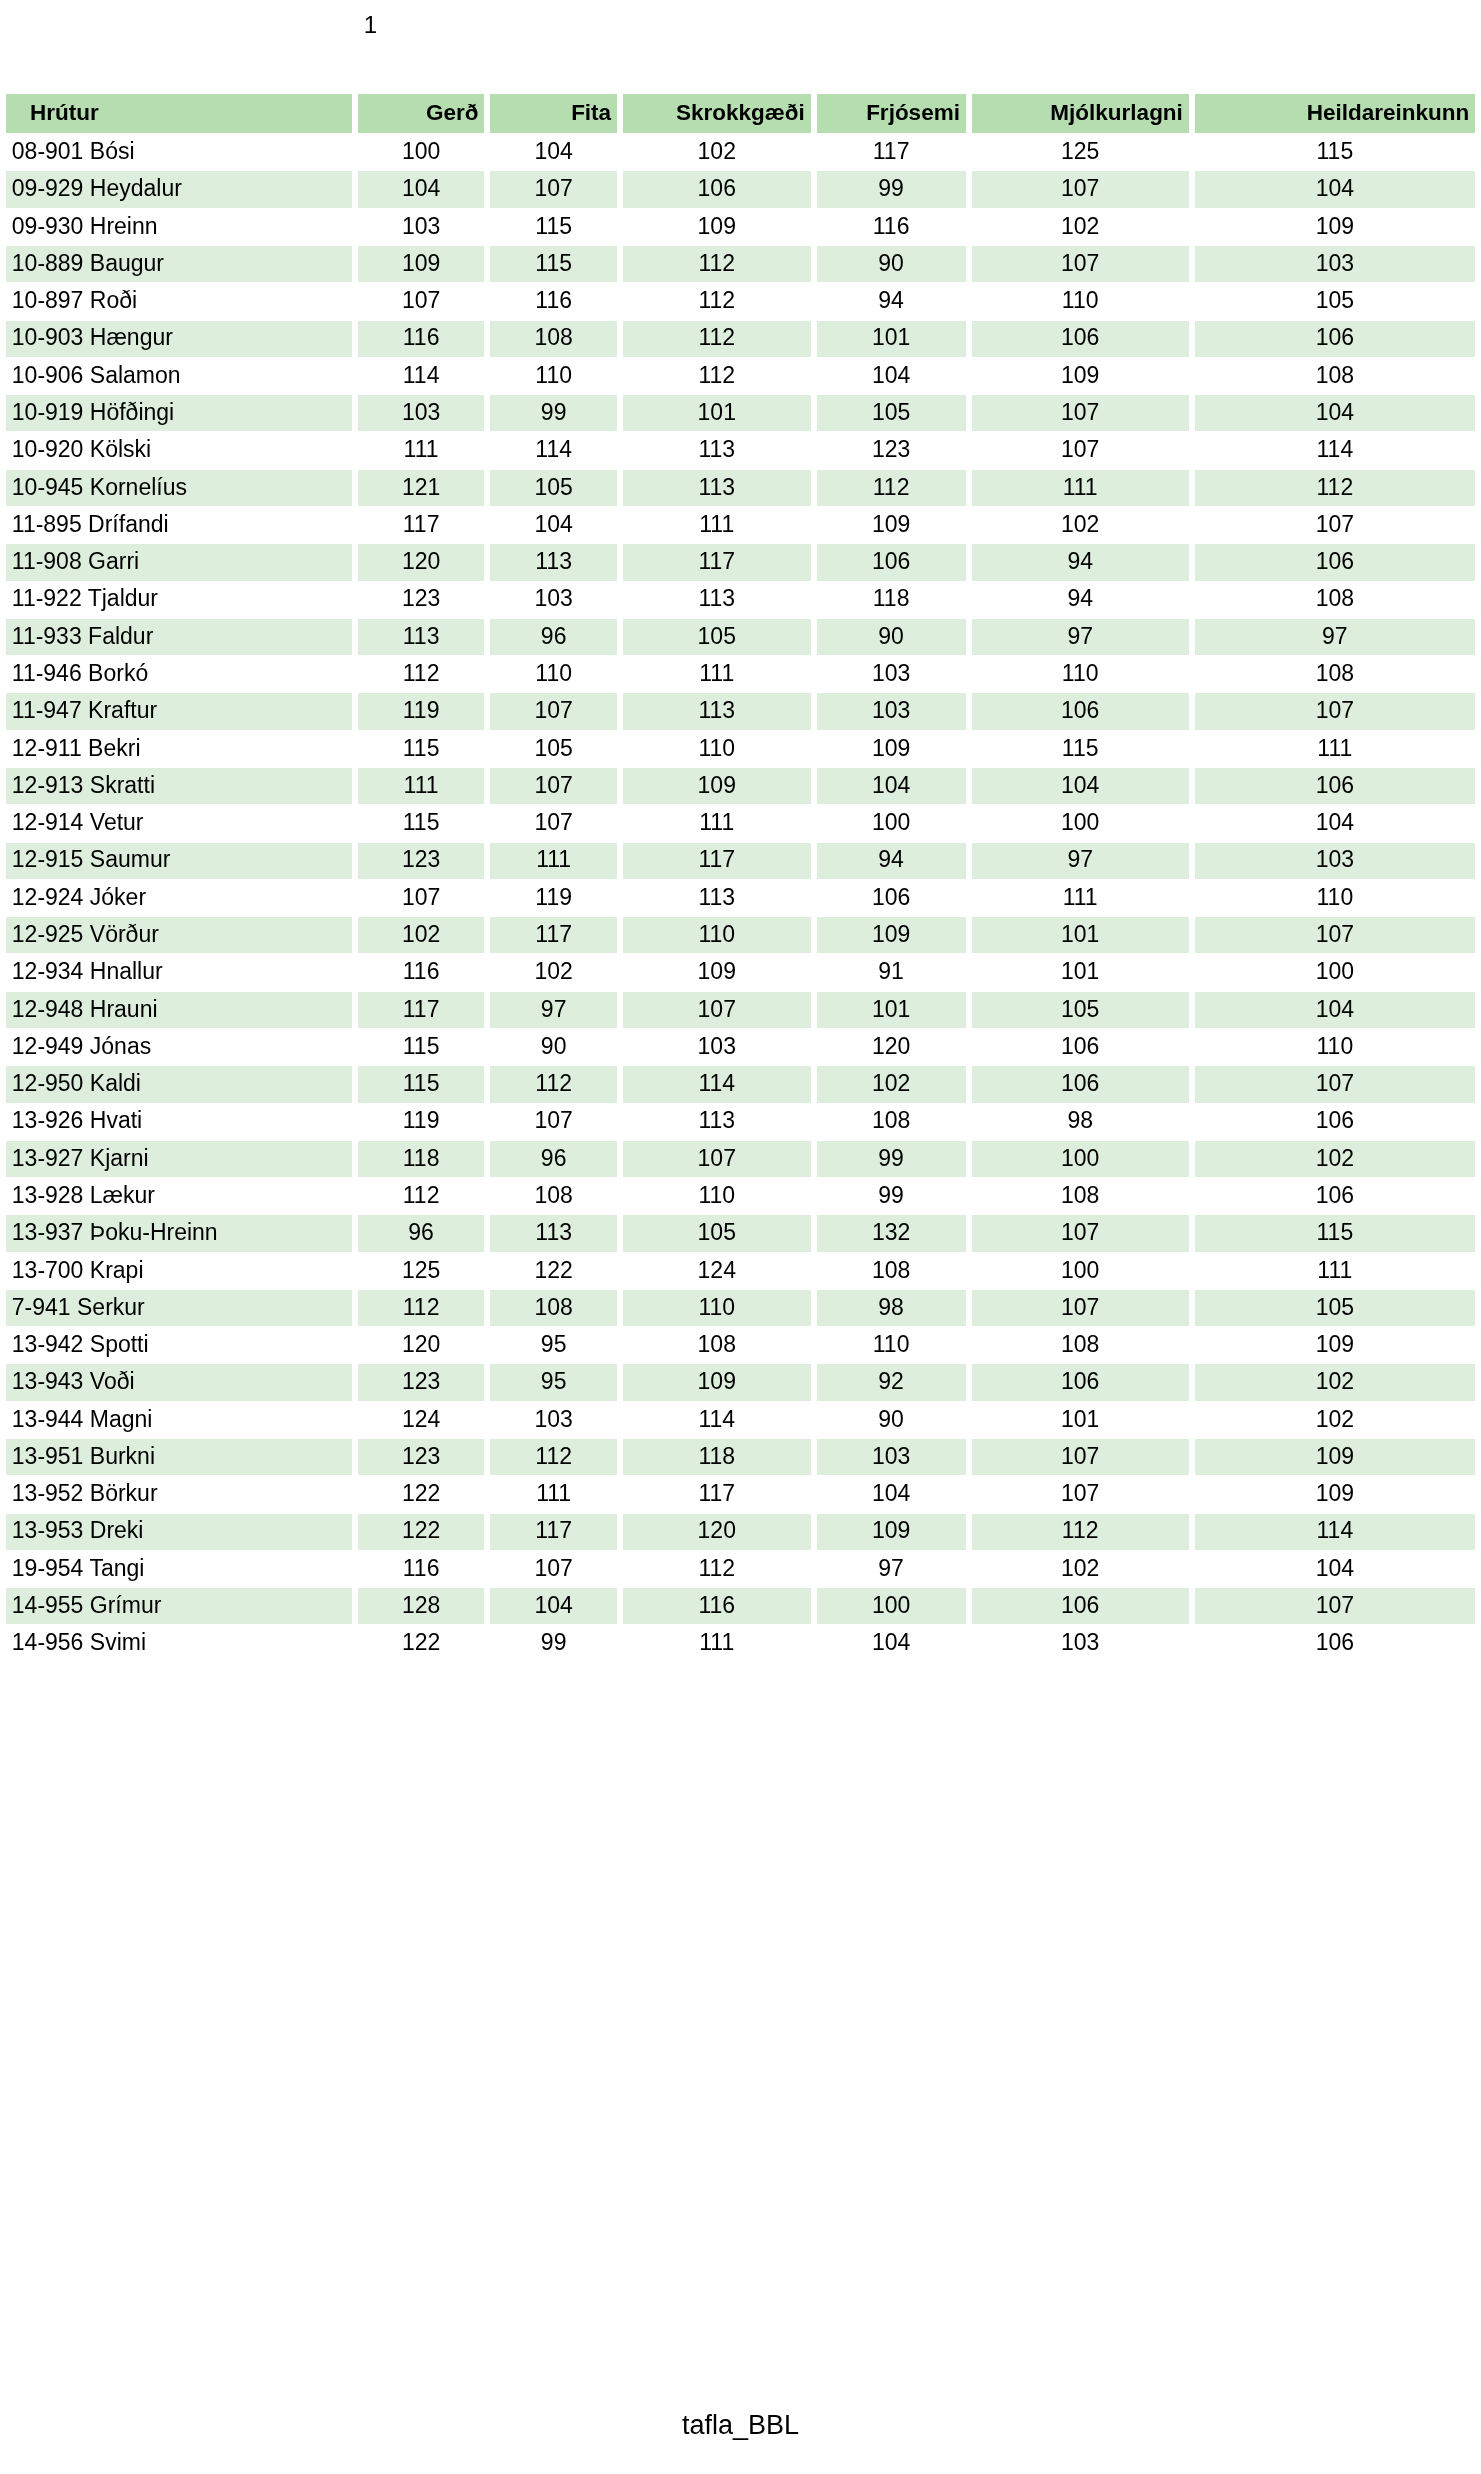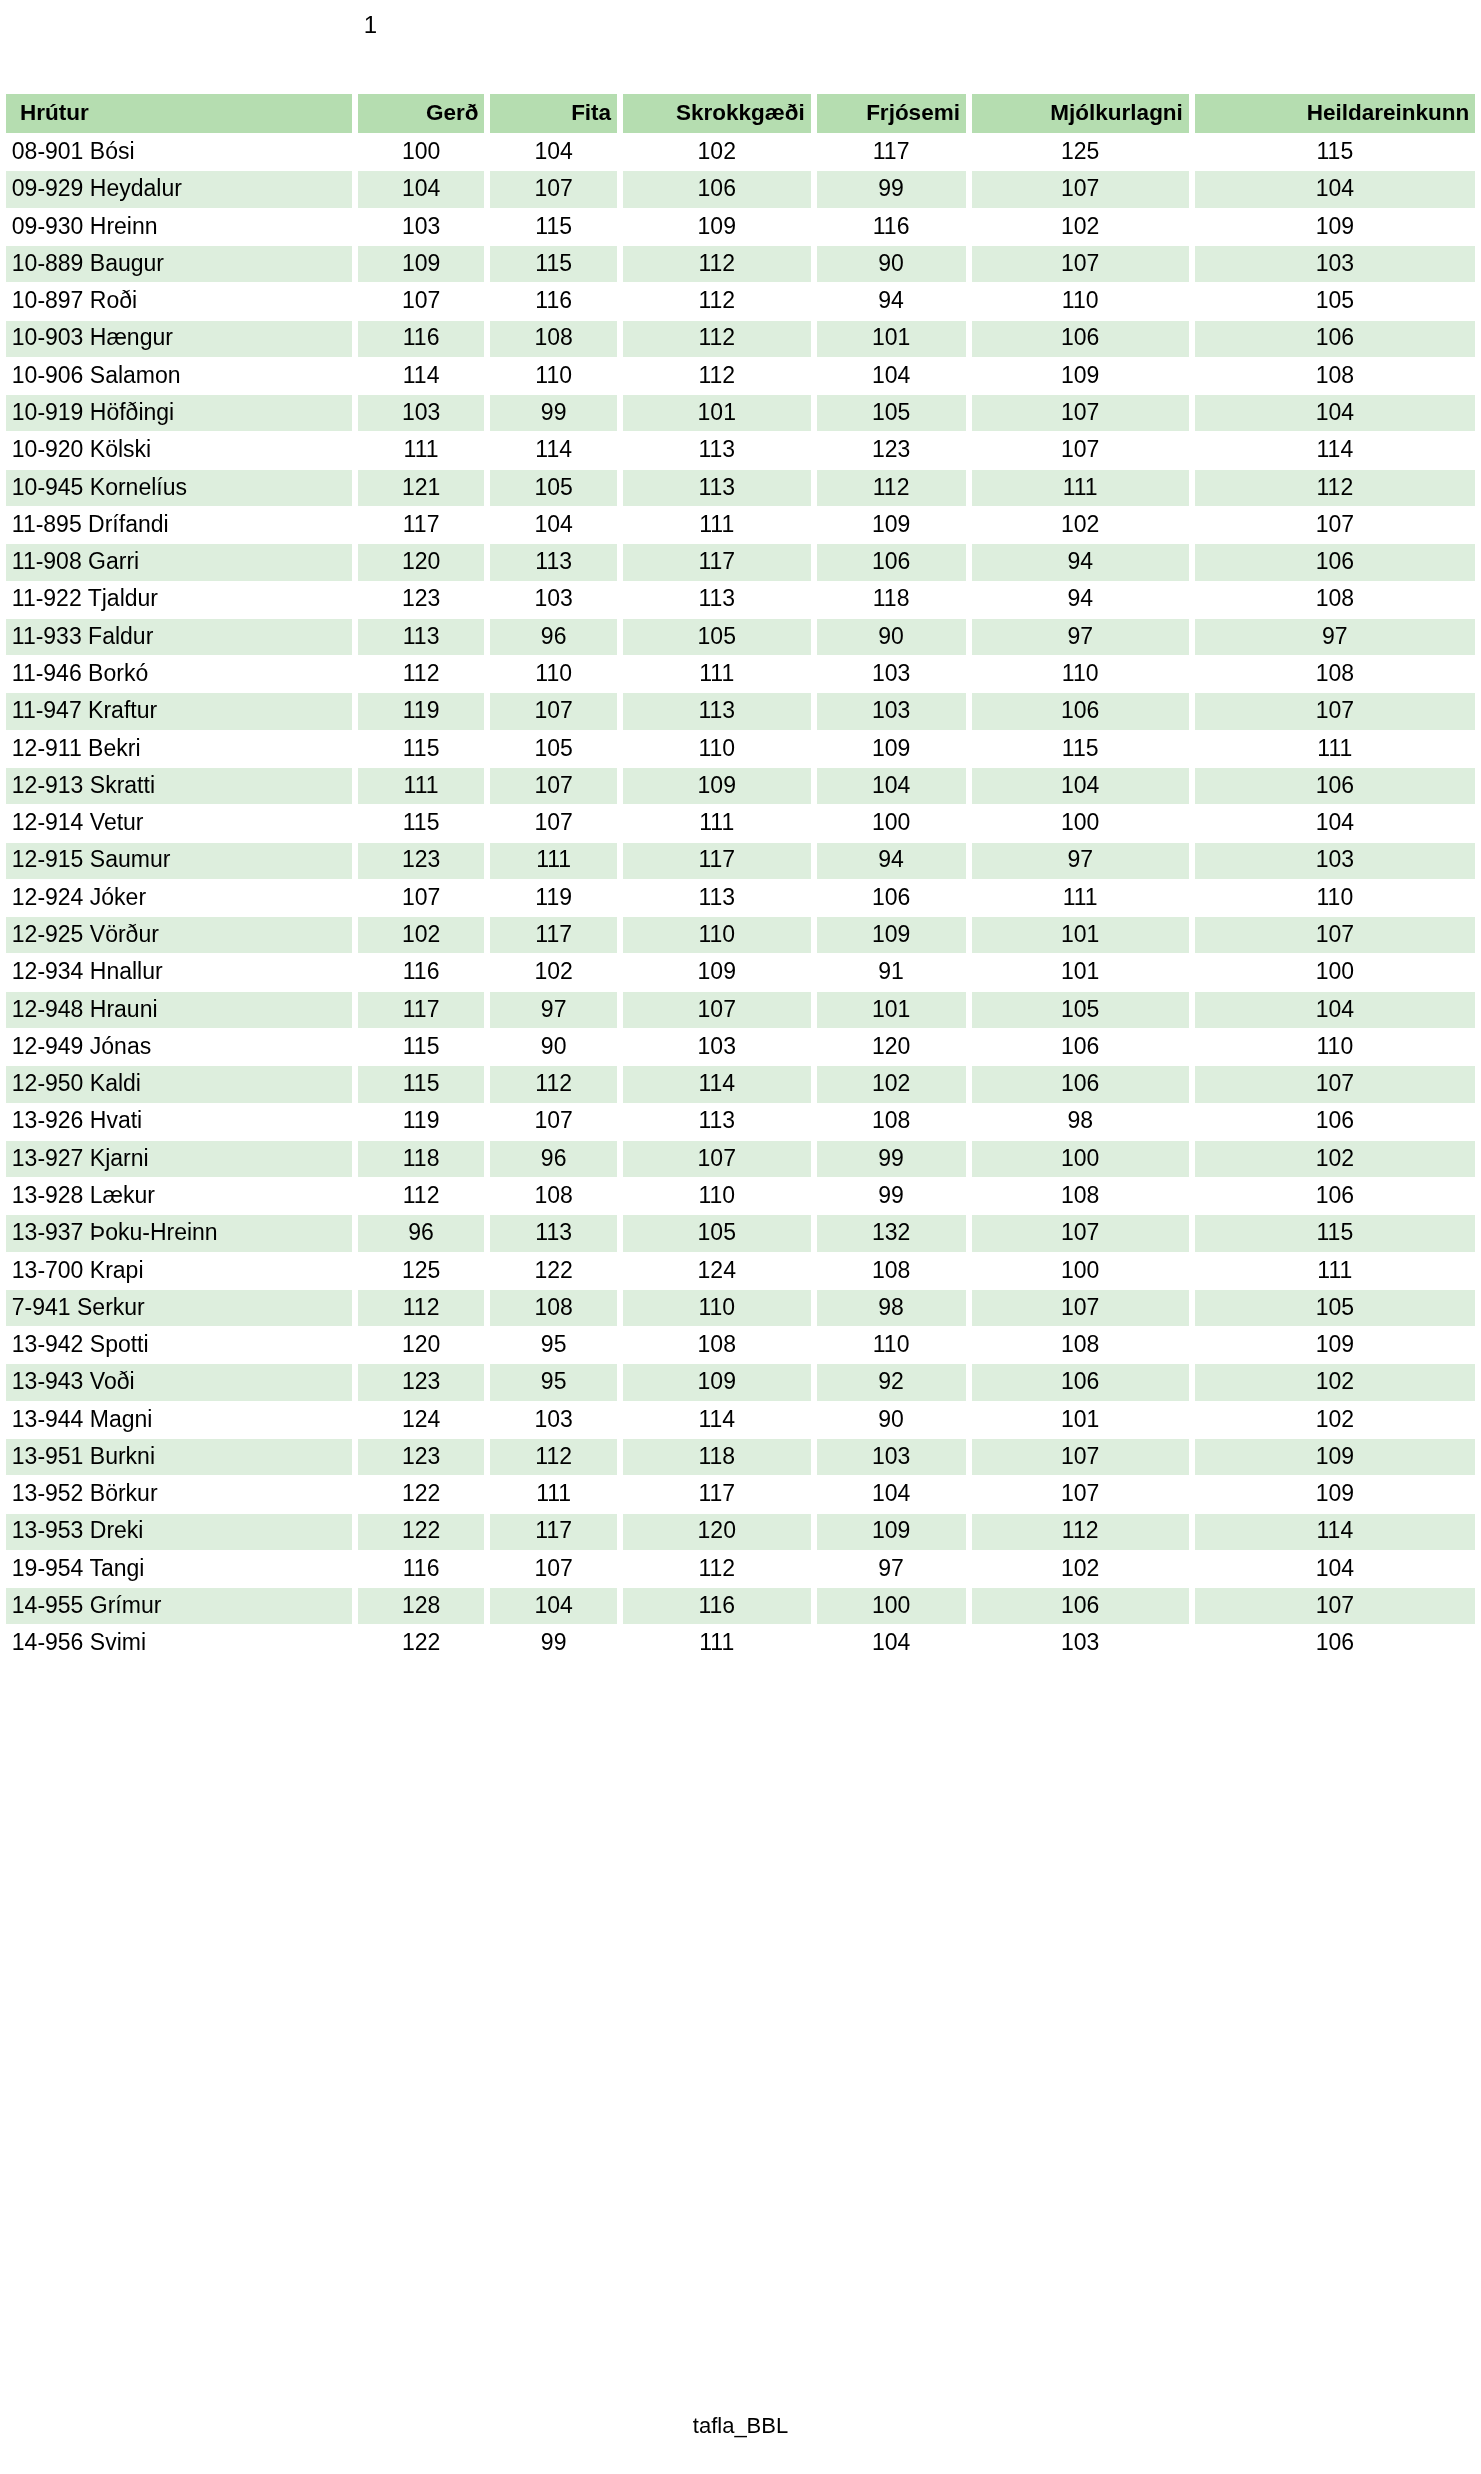--- a/index.html
+++ b/index.html
@@ -55,21 +55,21 @@
   table.sheet thead th {
     background: #b5ddb0;
     font-weight: bold;
     font-size: 22.5px;
     text-align: right;
     padding-top: 4.4px;
     padding-bottom: 5.8px;
   }
   table.sheet thead th.col-name {
     text-align: left;
-    padding-left: 14px;
+    padding-left: 24px;
   }
 
   table.sheet tbody tr.alt td {
     background: #ddeedd;
   }
   table.sheet tbody tr.plain td {
     background: #ffffff;
   }
 
   td.col-name {
@@ -88,21 +88,21 @@
   col.c-frjo  { width: 132px; }
   col.c-mjolk { width: 192px; }
   col.c-heild { width: 248px; }
 
   .footer-label {
     position: absolute;
     bottom: 35px;
     left: 0;
     width: 1481px;
     text-align: center;
-    font-size: 22px;
+    font-size: 27px;
     line-height: 29px;
   }
 </style>
 </head>
 <body>
 
 <div class="page-number">1</div>
 
 <div class="table-wrap">
   <table class="sheet">

